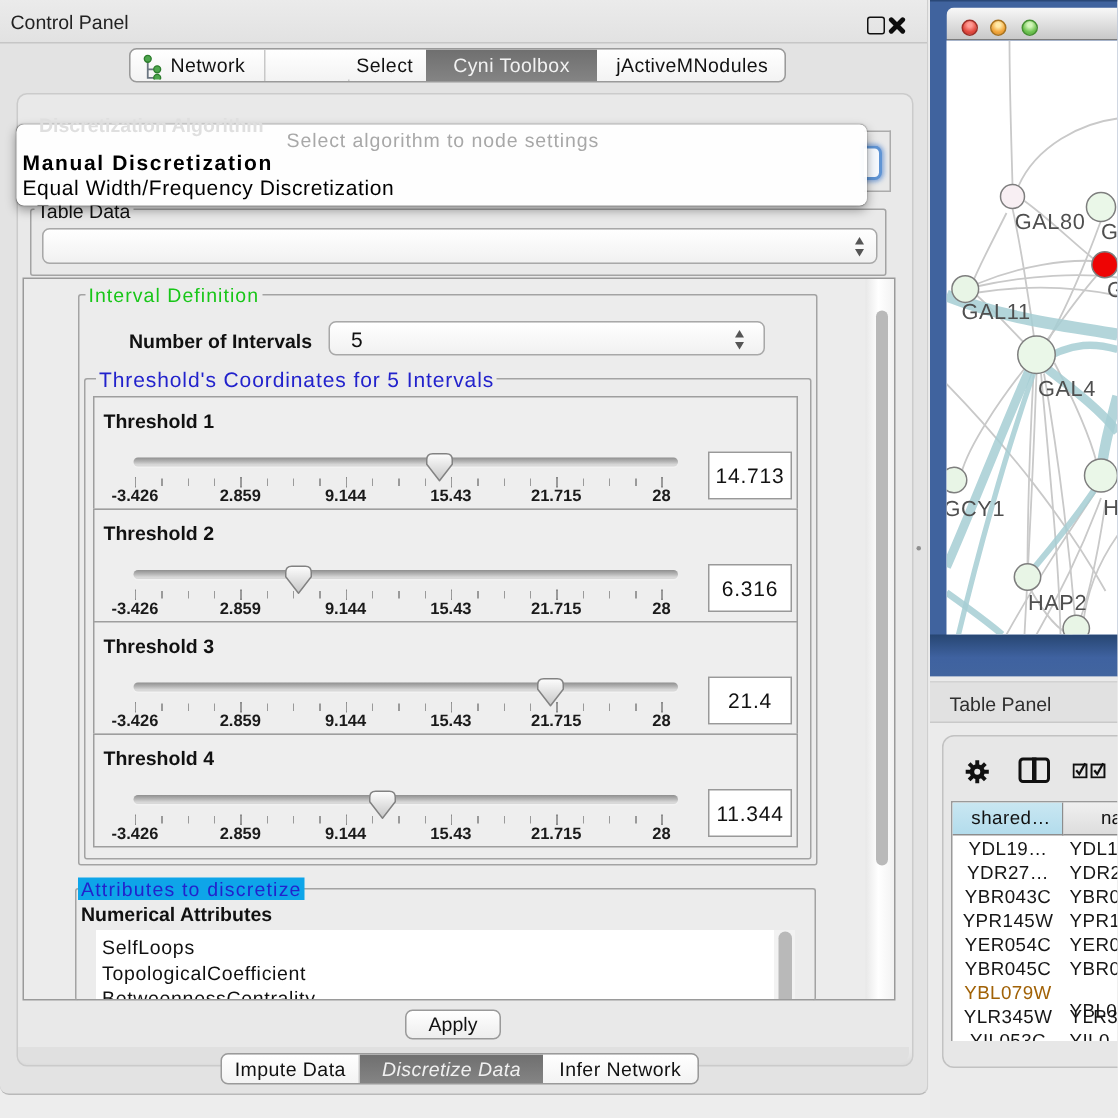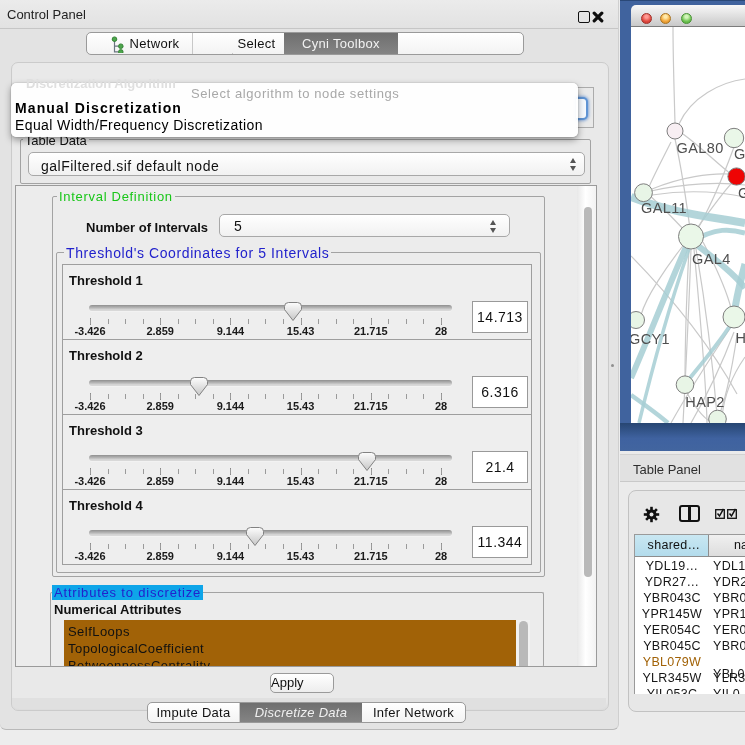--- a/index.html
+++ b/index.html
@@ -22,48 +22,50 @@
 <div class="abs" id="cpwin" style="left:0;top:0;width:618px;height:729px;background:#e3e3e3;border-bottom:1px solid #b9b9b9;border-right:1px solid #cfcfcf;border-radius:0 0 6px 6px;"></div>
 
 <div class="abs" style="left:0;top:0;width:618px;height:28px;background:linear-gradient(#ebebeb,#e2e2e2);border-bottom:1px solid #c6c6c6;"></div>
 <div class="abs" style="left:7px;top:7px;font-size:13px;color:#222;">Control Panel</div>
 <div class="abs" style="left:578px;top:11px;width:10px;height:10px;border:1.6px solid #111;border-radius:2px;"></div>
 <svg class="abs" style="left:592px;top:10.5px;" width="12" height="12" viewBox="0 0 12 12">
   <path d="M2.2,2.2 L9.8,9.8 M9.8,2.2 L2.2,9.8" stroke="#0d0d0d" stroke-width="3.2" stroke-linecap="round"></path>
 </svg>
 
 <div class="abs" id="toptabs" style="left:86px;top:32px;width:438px;height:23px;background:linear-gradient(#ffffff,#f3f3f3);border:1px solid #9a9a9a;border-radius:5px;box-sizing:border-box;overflow:hidden;">
-  <div class="seg" style="left:16px;width:90px;border-right:1px solid #c8c8c8;">
+  <div class="seg" style="left:0;width:90px;border-right:1px solid #c8c8c8;">
       <span class="segtext" style="padding-left:14px;">Network</span>
     <svg style="position:absolute;left:8px;top:3px;" width="14" height="17" viewBox="0 0 14 17">
       <path d="M3.5,3 L3.5,16.5 M3.5,10.2 L7.5,10.2 M3.5,15.9 L7.5,15.9" stroke="#6a7580" stroke-width="1.2" fill="none"></path>
       <circle cx="3.5" cy="3.2" r="2.3" fill="#4da64d" stroke="#2e7d2e" stroke-width="0.9"></circle>
       <circle cx="9.8" cy="10.2" r="2.3" fill="#4da64d" stroke="#2e7d2e" stroke-width="0.9"></circle>
       <circle cx="9.8" cy="15.9" r="2.3" fill="#4da64d" stroke="#2e7d2e" stroke-width="0.9"></circle>
     </svg>
   </div>
   <div class="seg" style="left:94px;width:52px;border-right:1px solid #c8c8c8;margin-top:20px;">
       <span class="segtext">Style</span>
     </div>
   <div class="seg" style="left:142px;width:55px;">
       <span class="segtext">Select</span>
     </div>
   <div class="seg" style="left:197px;width:114px;background:linear-gradient(#6f6f6f,#848484);color:#f2f2f2;">
       <span class="segtext">Cyni Toolbox</span>
     </div>
+  <div class="seg" style="left:311px;width:127px;">
+      <span class="segtext">jActiveMNodules</span>
+    </div>
 </div>
 
 <div class="abs" style="left:11px;top:62px;width:596px;height:647px;background:#e9e9e9;border:1px solid #cbcbcb;border-radius:7px;box-shadow:inset 0 -6px 6px -4px rgba(0,0,0,0.08);"></div>
 
 <div class="abs" style="left:12px;top:698px;width:594px;height:11px;background:#e0e0e0;border-radius:0 0 7px 7px;"></div>
 
 <div class="groupbox" style="left:20px;top:139px;width:569px;height:43px;"></div>
 <div class="gtitle" style="left:22.7px;top:133px;color:#111;background:#e9e9e9;">Table Data</div>
 <div class="abs combo" id="combo-table" style="left:28px;top:152px;width:557px;height:24px;">
-  <span class="ctext">galFiltered.sif default node</span>
   <span class="arrows" style="right:7px;top:5px;"></span>
 </div>
 
 <div class="abs" style="left:15px;top:185px;width:582px;height:482px;background:#ececec;border:1px solid #9a9a9a;box-sizing:border-box;"></div>
 
 <div class="abs" style="left:577px;top:186px;width:19px;height:480px;background:linear-gradient(90deg,#e8e8e8,#ffffff 45%,#f2f2f2);"></div>
 <div class="abs" style="left:584px;top:207px;width:8px;height:370px;background:#b9b9b9;border-radius:5px;"></div>
 
 <div class="groupbox" style="left:52px;top:196px;width:491px;height:379px;"></div>
 <div class="gtitle" style="left:57px;top:189px;color:#18c618;background:#ececec;letter-spacing:0.7px;">Interval Definition</div>
@@ -165,27 +167,27 @@
         <path d="M2.5,9.5 L2.5,6.5 Q2.5,2.5 6.5,2.5 L15.5,2.5 Q19.5,2.5 19.5,6.5 L19.5,9.5 L11,20.5 Z" fill="url(#tg4)" stroke="#828282" stroke-width="1" stroke-linejoin="round"></path>
       </svg>
       <div class="abs" style="left:409px;top:36px;width:56px;height:32px;background:#fff;border:1px solid #999;box-sizing:border-box;text-align:center;line-height:30px;font-size:14px;letter-spacing:0.5px;color:#111;">11.344</div>
     </div>
   </div>
 
 <div class="groupbox" style="left:50px;top:592px;width:492px;height:74px;border-bottom:none;"></div>
 <div class="abs" style="left:611px;top:364px;width:3px;height:3px;border-radius:50%;background:#8f8f8f;"></div>
 <div class="gtitle" style="left:52px;top:585px;color:#2222cc;background:#0ea5e9;letter-spacing:0.8px;">Attributes to discretize</div>
 <div class="abs" style="left:54px;top:602px;font-size:13px;font-weight:bold;color:#111;">Numerical Attributes</div>
-<div class="abs" style="left:64px;top:620px;width:452px;height:46px;background:#a16207;overflow:hidden;font-size:13px;color:#111;">
+<div class="abs" style="left:64px;top:620px;width:452px;height:46px;background:#ffffff;overflow:hidden;font-size:13px;color:#111;">
   <div style="padding:3px 0 0 4px;line-height:17px;letter-spacing:0.45px;">SelfLoops<br>TopologicalCoefficient<br>BetweennessCentrality</div>
 </div>
 <div class="abs" style="left:516px;top:620px;width:14px;height:46px;background:#f2f2f2;"></div>
 <div class="abs" style="left:519px;top:621px;width:9px;height:45px;background:#b9b9b9;border-radius:5px 5px 0 0;"></div>
 
-<div class="abs" style="left:270px;top:673px;width:64px;height:20px;background:linear-gradient(#ffffff,#ededed);border:1px solid #9a9a9a;border-radius:5px;box-sizing:border-box;font-size:13px;color:#111;line-height:18px;">Apply</div>
+<div class="abs" style="left:270px;top:673px;width:64px;height:20px;background:linear-gradient(#ffffff,#ededed);border:1px solid #9a9a9a;border-radius:5px;box-sizing:border-box;text-align:center;font-size:13px;color:#111;line-height:18px;">Apply</div>
 
 <div class="abs" style="left:147px;top:702px;width:319px;height:21px;background:linear-gradient(#ffffff,#f3f3f3);border:1px solid #9a9a9a;border-radius:5px;box-sizing:border-box;overflow:hidden;">
   <div class="seg" style="left:0;width:92px;border-right:1px solid #c8c8c8;">
       <span class="segtext" style="top:2px;">Impute Data</span>
     </div>
   <div class="seg" style="left:92px;width:122px;background:linear-gradient(#6f6f6f,#848484);color:#f0f0f0;">
       <span class="segtext" style="top:2px;font-style:italic;">Discretize Data</span>
     </div>
   <div class="seg" style="left:214px;width:103px;text-align:center;">
       <span class="segtext" style="top:2px;">Infer Network</span>

